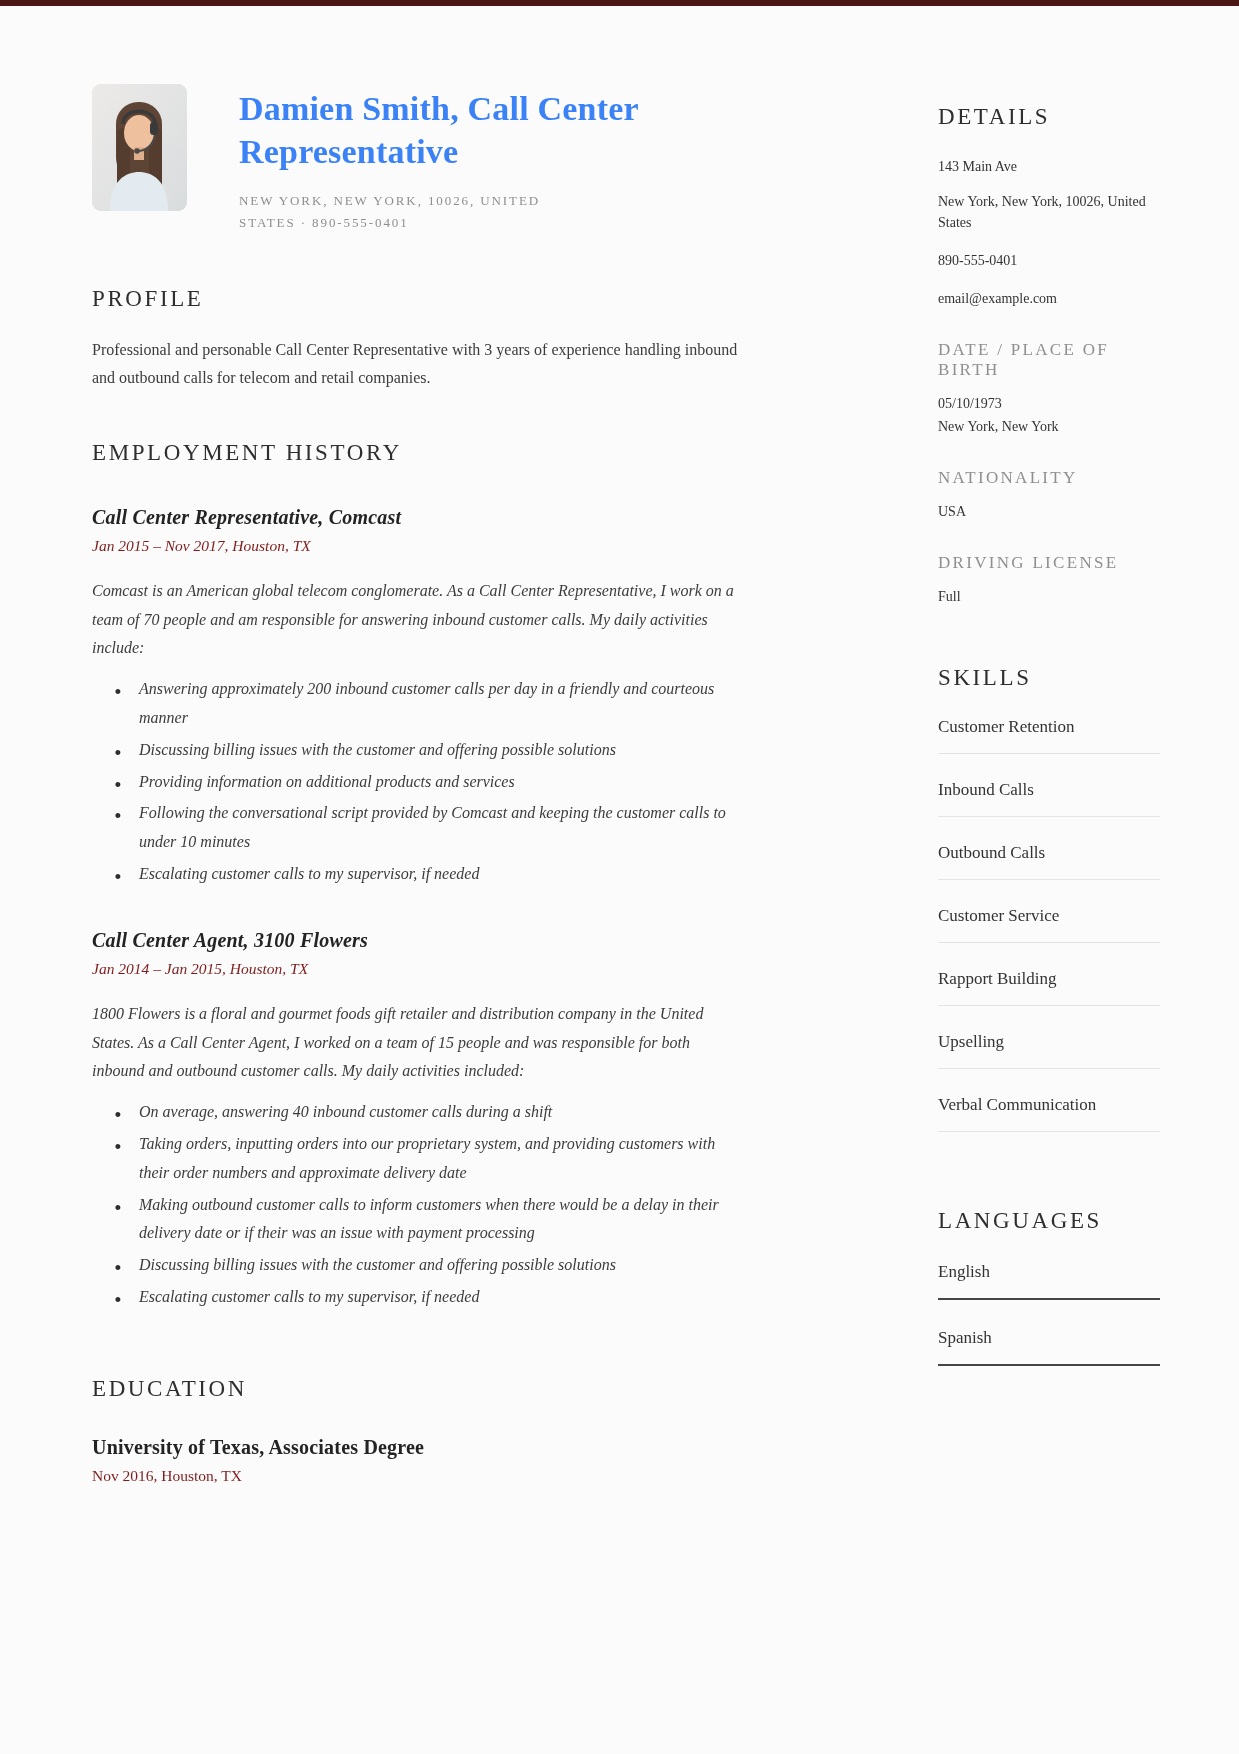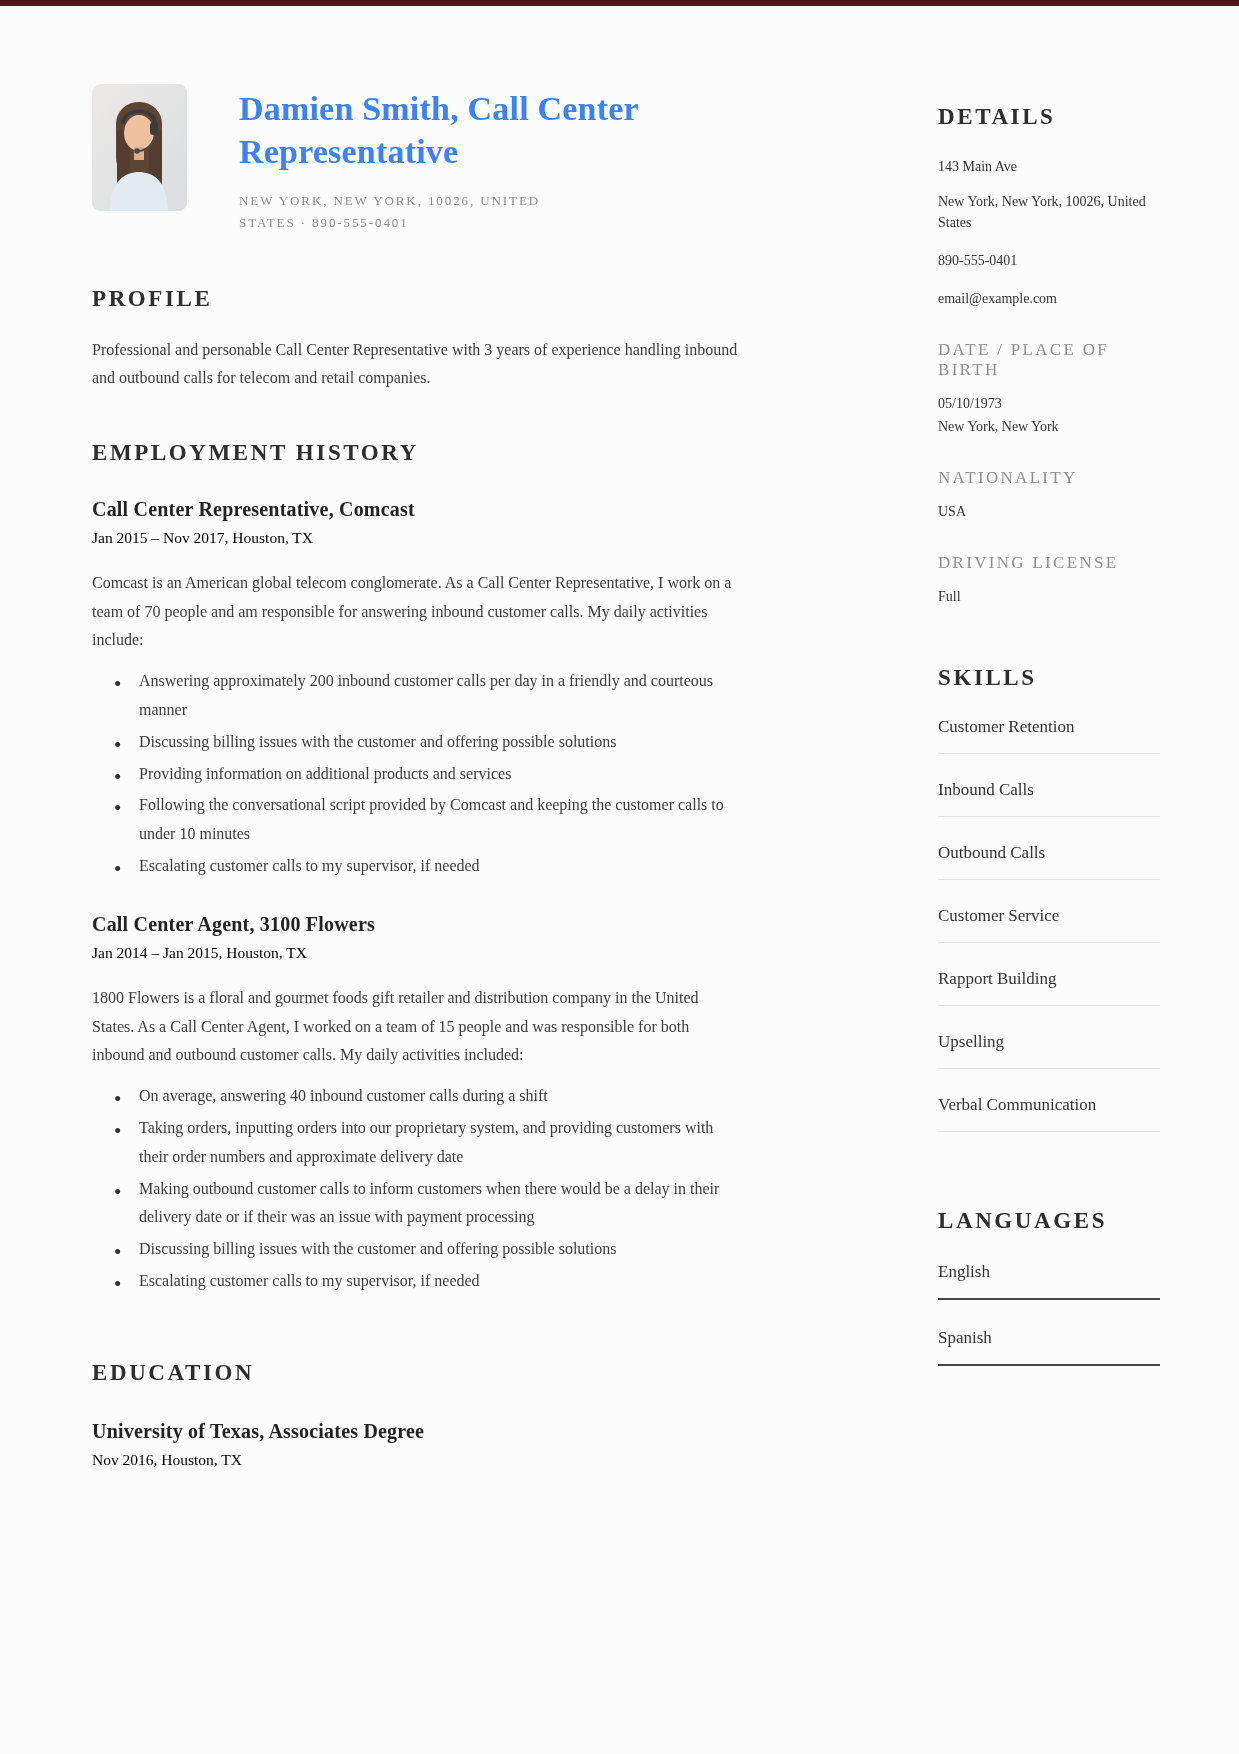--- a/index.html
+++ b/index.html
@@ -52,46 +52,46 @@
     letter-spacing: 1.9px;
     color: #8f8f8f;
     max-width: 352px;
     line-height: 1.7;
   }
 
   
   h2 {
     margin: 0;
     font-size: 23px;
-    font-weight: 700;
+    font-weight: 400;
     letter-spacing: 2.6px;
     color: #2e2e2e;
   }
 
   .profile { margin-top: 52px; }
   .profile p {
     margin: 24px 0 0;
     font-size: 16px;
     line-height: 1.75;
     max-width: 660px;
   }
 
   .employment { margin-top: 48px; }
-  .job { margin-top: 32px; }
+  .job { margin-top: 40px; font-style: italic; }
   .job h3, .edu h3 {
     margin: 0;
     font-size: 20px;
     font-weight: 700;
     color: #232323;
     letter-spacing: 0.2px;
   }
   .date {
     margin-top: 8px;
     font-size: 15.5px;
-    color: #000000;
+    color: #7f1d1d;
   }
   .job p {
     margin: 22px 0 0;
     font-size: 16px;
     line-height: 1.8;
   }
   ul {
     margin: 12px 0 0;
     padding: 0 0 0 47px;
     list-style: none;

